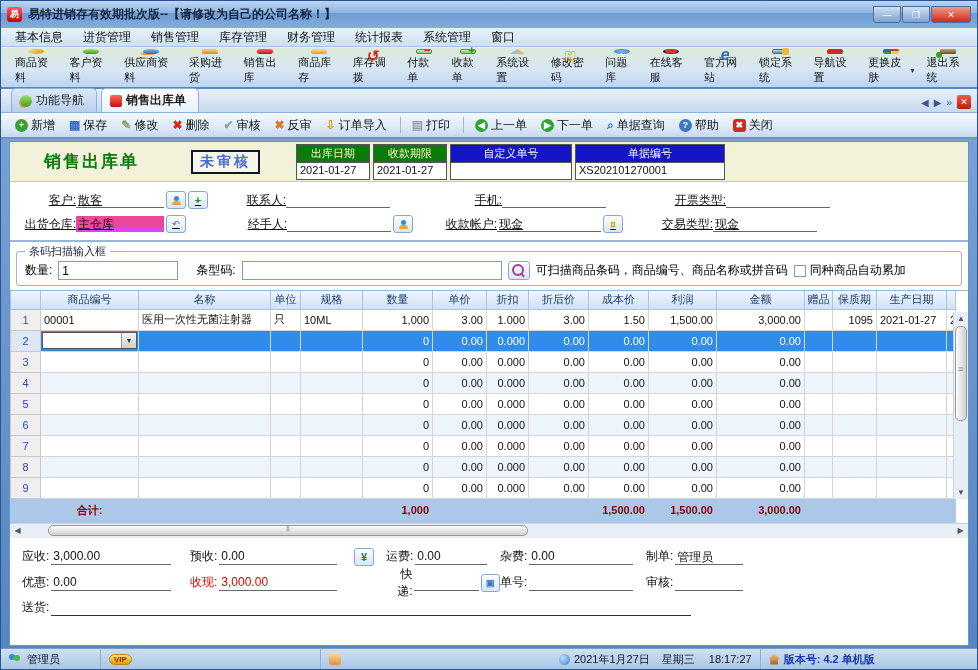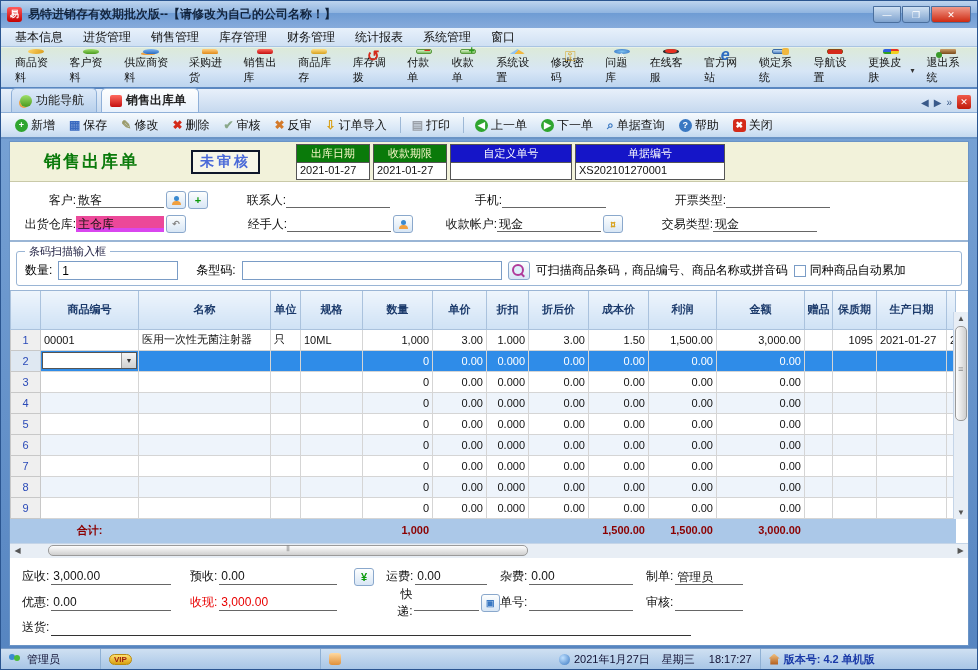--- a/index.html
+++ b/index.html
@@ -96,21 +96,21 @@
   .dh-fields { margin-left:36px; display:flex; gap:3px; }
   .dh-field { display:flex; flex-direction:column; }
   .dh-cap { font-size:11px; color:#fff; text-align:center; padding:1px 4px; border:1px solid #555; border-bottom:none; }
   .dh-cap.green { background:#0a7a0a; color:#f8f8c8; }
   .dh-cap.blue { background:#1515c8; }
   .dh-val { height:18px; background:#fff; border:1px solid #555; font-size:11px; padding:1px 3px; color:#111; }
   .w72{width:74px} .w120{width:122px} .w150{width:150px}
 
   
   .infofields { padding:6px 4px 4px 4px; border-bottom:2px solid #9ab5d5; background:#fff; }
-  .irow { display:flex; align-items:center; height:24px; font-size:12px; color:#111; }
+  .irow { display:flex; align-items:center; height:24px; font-size:12px; color:#111;text-decoration:underline; }
   .ilabel { text-align:right; }
   .uv { display:inline-block; border-bottom:1px solid #666; height:16px; font-size:12px; padding:0 2px; color:#111; }
   .sbtn { width:20px; height:18px; margin-left:2px; border:1px solid #8aa8cc; border-radius:3px;
           background:linear-gradient(#fdfefe,#d8e6f5); display:inline-flex; align-items:center; justify-content:center;
           font-size:11px; font-weight:bold; }
   .sbtn.green { color:#0a9a0a; }
   .person-g { width:9px; height:9px; position:relative; }
   .person-g::before { content:""; position:absolute; left:2px; top:0; width:5px; height:5px; border-radius:50%; background:#3a8ad0; }
   .person-g::after { content:""; position:absolute; left:0; top:5px; width:9px; height:4px; border-radius:4px 4px 0 0; background:#f0a040; }
   .wh-input { background:#ec4899; border-bottom:4px solid #d946ef; }
@@ -125,21 +125,21 @@
   .mag::before { content:""; position:absolute; width:8px; height:8px; border:2px solid #b03a9a; border-radius:50%; left:0; top:0; background:#dff0fa; }
   .mag::after { content:""; position:absolute; width:5px; height:2px; background:#b03a9a; transform:rotate(45deg); left:8px; top:10px; }
   .magbtn { width:22px; height:19px; border:1px solid #8aa8cc; border-radius:3px; background:linear-gradient(#fdfefe,#d8e6f5);
             display:inline-flex; align-items:center; justify-content:center; }
   .chk { width:12px; height:12px; border:1px solid #7a9cc6; background:#fff; display:inline-block; }
 
   
   .gridwrap { position:relative; background:#fff; border-top:1px solid #9ab5d5; }
   table.grid { border-collapse:collapse; table-layout:fixed; width:945px; font-size:11px; }
   table.grid th { background:linear-gradient(#eef5fc,#cfe2f5); border:1px solid #aac2dd; border-top:none;
-                  color:#1b3a6b; font-weight:bold; height:38px; padding:0 2px; white-space:nowrap; overflow:hidden; }
+                  color:#1b3a6b; font-weight:normal; height:18px; padding:0 2px; white-space:nowrap; overflow:hidden; }
   table.grid td { border:1px solid #d5d5d5; height:21px; padding:0 3px; color:#111; white-space:nowrap; overflow:hidden; background:#fff; }
   table.grid td.num { text-align:right; }
   table.grid td.rn { background:#efefef; color:#2a4ab8; text-align:center; border-color:#c8c8c8; }
   tr.alt td { background:#eef4fb; }
   tr.sel td { background:#2f8ce8; color:#fff; }
   tr.sel td.rn { background:#dfe8f2; color:#2a4ab8; }
   .combo { display:flex; width:100%; height:17px; background:#fff; border:1px solid #555; align-items:center; }
   .combo-btn { margin-left:auto; width:15px; height:15px; background:linear-gradient(#f4f4f4,#d0d0d0); border-left:1px solid #999;
                color:#333; font-size:7px; display:flex; align-items:center; justify-content:center; }
   tr.total td { background:#abc8e8; border-color:#abc8e8; color:#8b0000; font-weight:bold; height:24px; }

